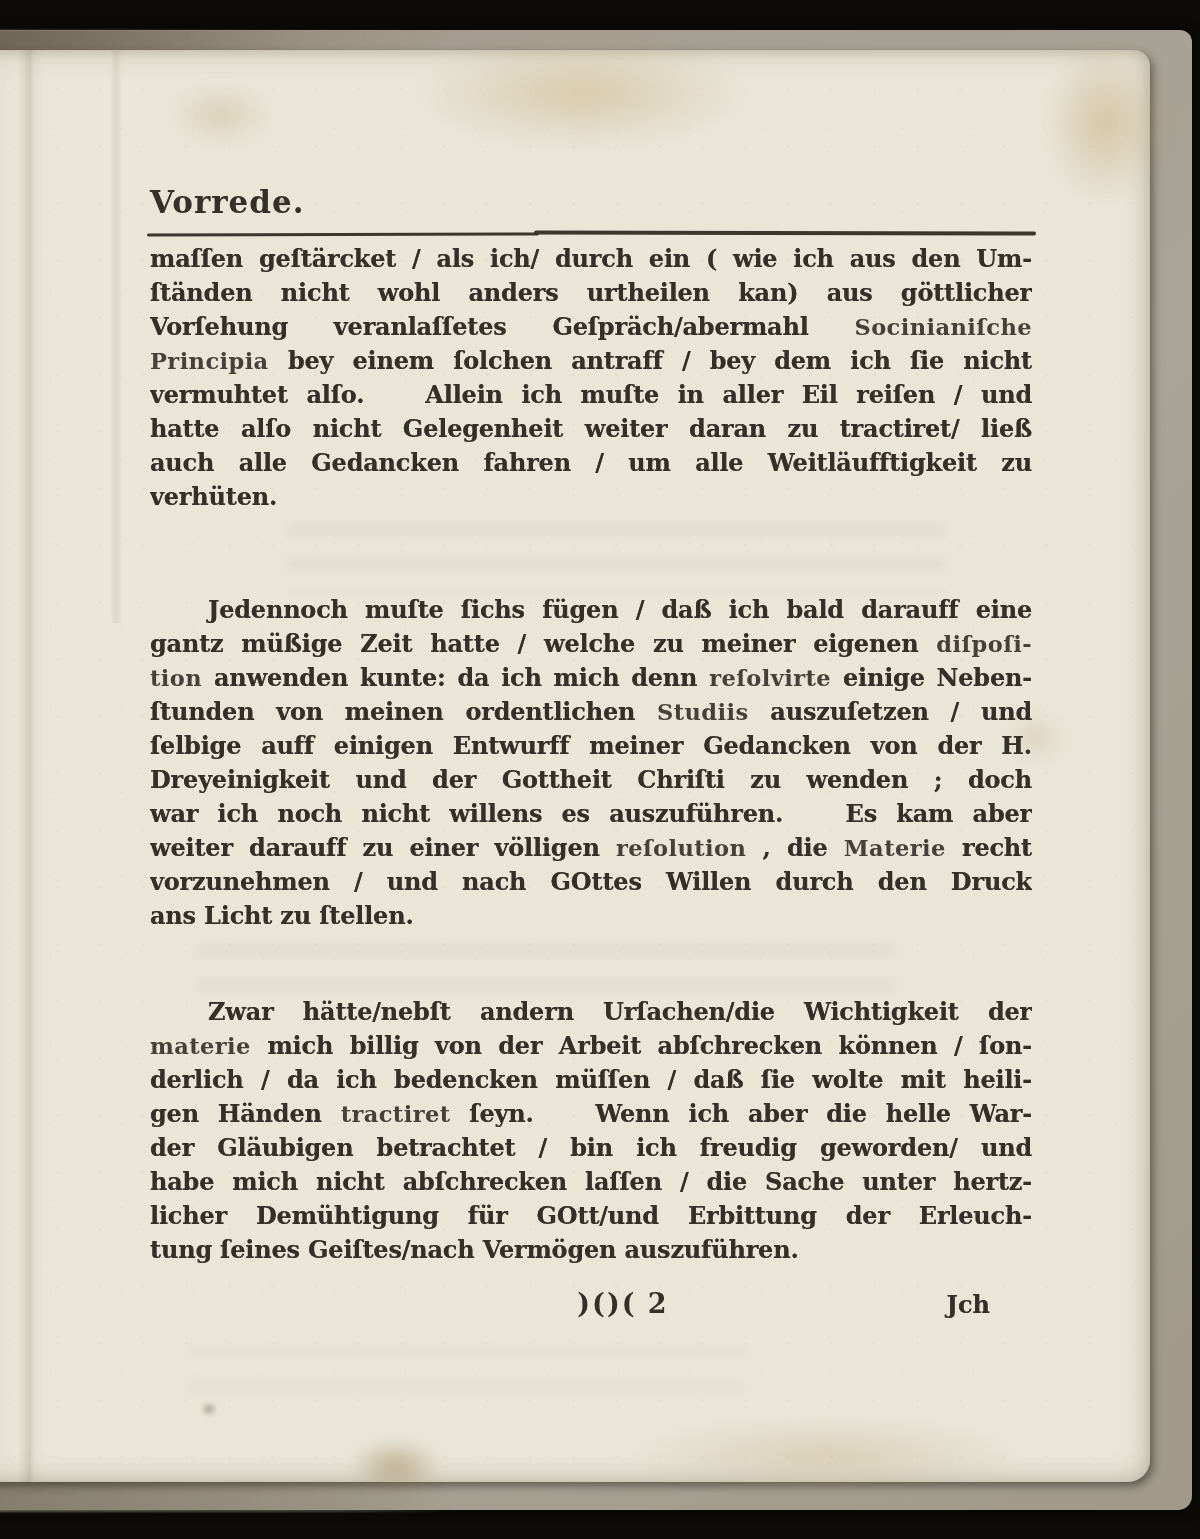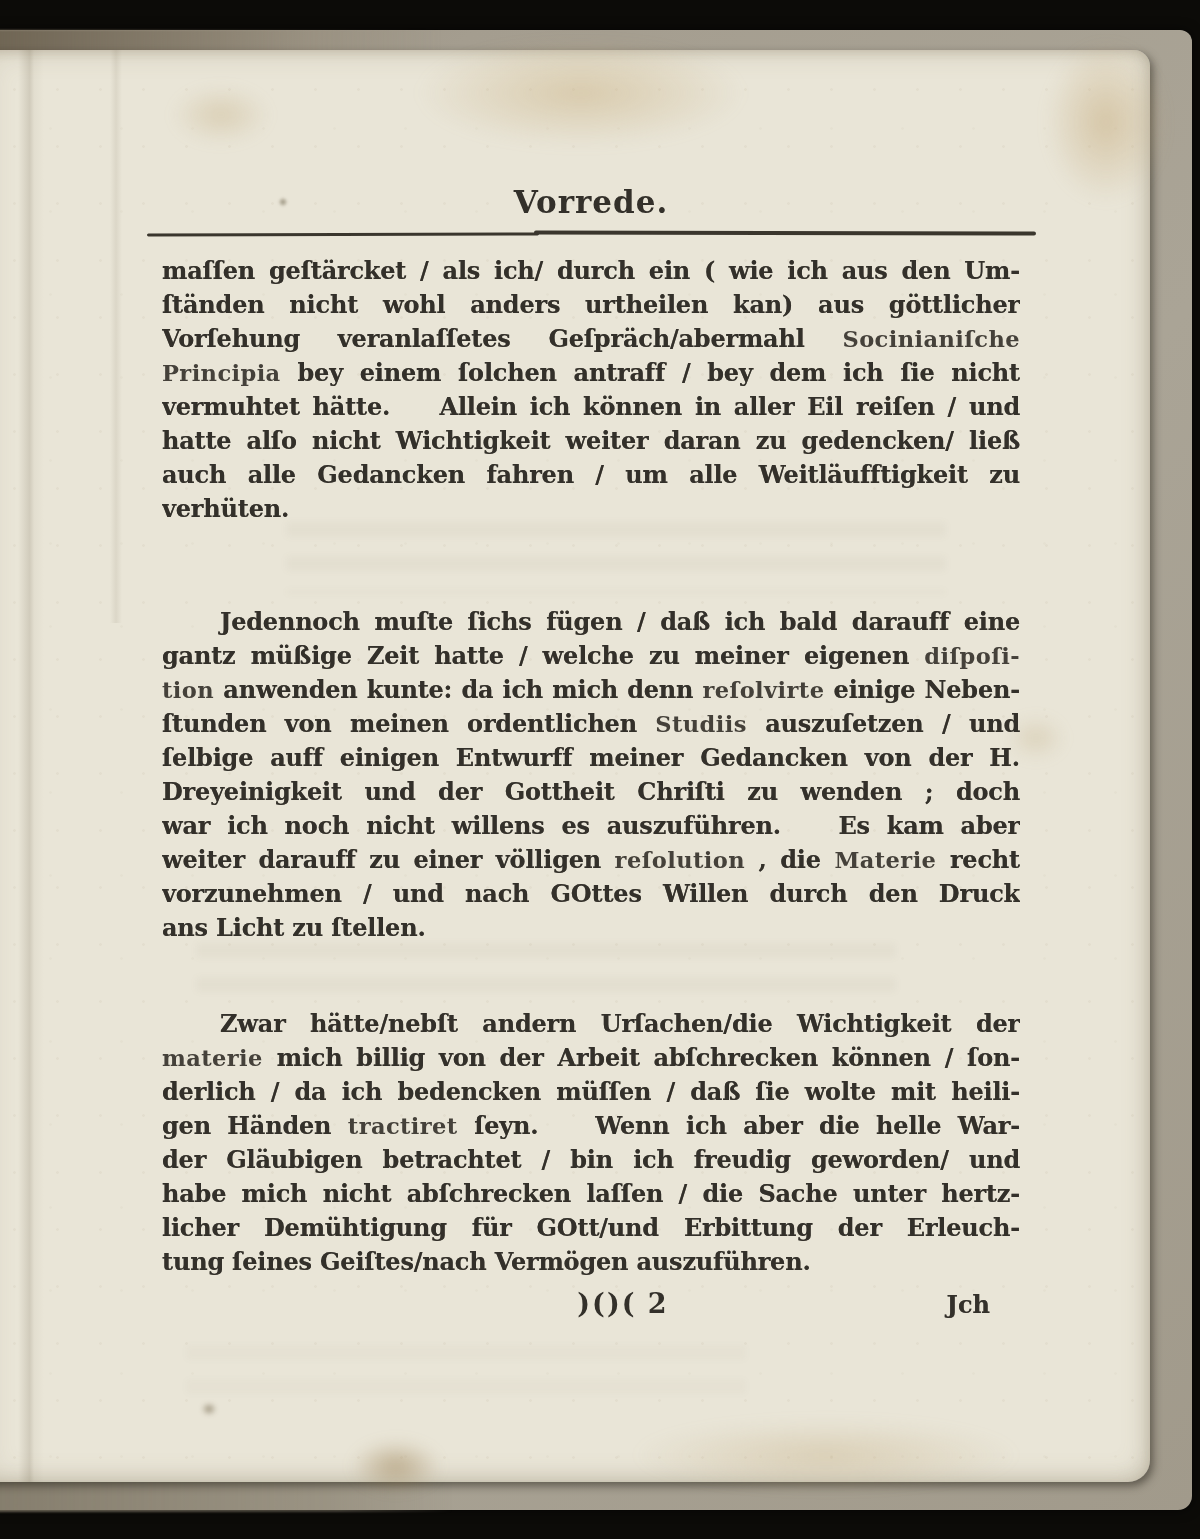--- a/index.html
+++ b/index.html
@@ -64,28 +64,28 @@
   
   .bleed{position:absolute;filter:blur(3px);opacity:.6;pointer-events:none;
     background:repeating-linear-gradient(180deg,rgba(128,117,96,.085) 0 15px,transparent 15px 34px);}
   .bleed-1{left:300px;top:472px;width:660px;height:72px;}
   .bleed-2{left:210px;top:893px;width:700px;height:50px;}
   .bleed-3{left:200px;top:1295px;width:560px;height:58px;opacity:.4;}
   
   .print{position:absolute;left:164px;top:0;width:882px;color:#33302a;}
   .header-title{
     position:absolute;left:0;top:134px;width:100%;
-    text-align:center;font-size:31px;font-weight:bold;
+    text-align:left;font-size:31px;font-weight:bold;
     letter-spacing:1px;
   }
   .rule{position:absolute;height:3px;background:#3a362d;border-radius:2px;}
   .rule-a{left:-3px;top:183px;width:392px;transform:rotate(-.15deg);}
   .rule-b{left:384px;top:181px;width:502px;height:4px;transform:rotate(.1deg);}
   .text-block{position:absolute;left:0;top:192px;width:882px;}
-  .paragraph{margin:12px;}
+  .paragraph{margin:0;}
   .paragraph + .paragraph{margin-top:79px;}
   .paragraph:nth-child(3){margin-top:62px;}
   .line{
     height:34px;line-height:34px;overflow:hidden;
     font-size:24px;font-weight:bold;
     text-align:justify;text-align-last:justify;text-justify:inter-word;
     letter-spacing:-0.2px;
     text-shadow:0 0 .5px rgba(47,43,35,.65);
     white-space:normal;
   }
@@ -135,22 +135,22 @@
     <div class="header-title">Vorrede.</div>
     <div class="rule rule-a"></div>
     <div class="rule rule-b"></div>
 
     <div class="text-block">
         <div class="paragraph">
           <div class="line"><span>maſſen geſtärcket / als ich/ durch ein ( wie ich aus den Um-</span></div>
           <div class="line"><span>ſtänden nicht wohl anders urtheilen kan)  aus göttlicher</span></div>
           <div class="line"><span>Vorſehung veranlaſſetes Geſpräch/abermahl </span><span class="antiqua">Socinianiſche</span></div>
           <div class="line"><span class="antiqua">Principia </span><span>bey einem ſolchen antraff  /  bey dem ich ſie nicht</span></div>
-          <div class="line"><span>vermuhtet hätte.   Allein ich können in aller Eil reiſen / und</span></div>
-          <div class="line"><span>hatte alſo nicht Wichtigkeit weiter daran zu gedencken/ ließ</span></div>
+          <div class="line"><span>vermuhtet alſo.   Allein ich muſte in aller Eil reiſen / und</span></div>
+          <div class="line"><span>hatte alſo nicht Gelegenheit weiter daran zu tractiret/ ließ</span></div>
           <div class="line"><span>auch alle Gedancken fahren  /  um alle Weitläufftigkeit zu</span></div>
           <div class="line noj"><span>verhüten.</span></div>
         </div>
         <div class="paragraph">
           <div class="line indent"><span>Jedennoch muſte ſichs fügen / daß ich bald darauff eine</span></div>
           <div class="line"><span>gantz müßige Zeit hatte  /  welche zu meiner eigenen </span><span class="antiqua">diſpoſi-</span></div>
           <div class="line"><span class="antiqua">tion </span><span>anwenden kunte: da ich mich denn </span><span class="antiqua">reſolvirte</span><span> einige Neben-</span></div>
           <div class="line"><span>ſtunden von meinen ordentlichen </span><span class="antiqua">Studiis</span><span> auszuſetzen  /  und</span></div>
           <div class="line"><span>ſelbige auff einigen Entwurff meiner Gedancken von der H.</span></div>
           <div class="line"><span>Dreyeinigkeit und der Gottheit Chriſti zu wenden  ;  doch</span></div>

